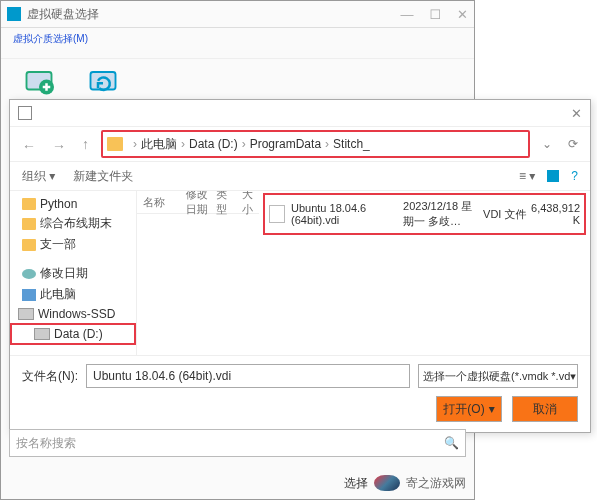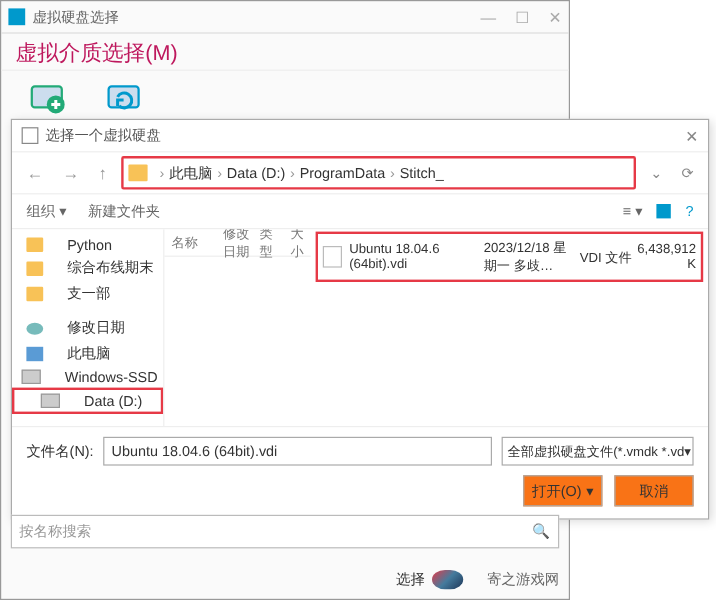--- a/index.html
+++ b/index.html
@@ -1,21 +1,21 @@
 <!DOCTYPE html>
 <html><head>
 <meta charset="utf-8">
 <style>
 html,body{margin:0;padding:0;font-family:"Microsoft YaHei",Arial,sans-serif;font-size:12px;color:#333;background:#fff}
 .outer-win{width:475px;height:500px;position:relative;border:1px solid #999;box-sizing:border-box;background:#fafafa}
 .ow-title{height:26px;display:flex;align-items:center;padding:0 6px;border-bottom:1px solid #ddd;color:#666}
 .ow-title .icn{width:14px;height:14px;background:#09c;margin-right:6px}
 .ow-wc{margin-left:auto;display:flex;gap:16px;color:#aaa;font-size:13px}
 .ow-wc span{cursor:pointer}
-.ow-menu{height:22px;padding:4px 12px;color:#be185d;font-size:18px;border-bottom:1px solid #eee}
+.ow-menu{height:22px;padding:4px 12px;color:#1d4ed8;font-size:10px;border-bottom:1px solid #eee}
 .ow-toolbar{display:flex;gap:24px;padding:8px 18px}
 .tb-btn{display:flex;flex-direction:column;align-items:center;color:#444;font-size:12px}
 .tb-btn svg{width:30px;height:30px}
 .tb-cap{margin-top:2px}
 .search-row{position:absolute;left:8px;right:8px;bottom:42px;height:26px;border:1px solid #bbb;display:flex;align-items:center;justify-content:space-between;padding:0 6px;background:#fff;color:#999}
 .status{position:absolute;left:14px;right:0;bottom:0;height:32px;display:flex;align-items:center;justify-content:flex-end;padding:0 8px;font-size:12px}
 .status .brand{color:#666}
 .swoosh{width:26px;height:16px;margin-left:6px;background:linear-gradient(135deg,#e63946 0%,#457b9d 50%,#1d3557 100%);border-radius:50%/60%}
 .dialog{position:absolute;left:8px;top:98px;width:580px;height:332px;background:#fff;border:1px solid #aaa;box-shadow:2px 2px 8px rgba(0,0,0,.15);display:flex;flex-direction:column}
 .dlg-title{height:26px;display:flex;align-items:center;padding:0 8px;color:#555;border-bottom:1px solid #eee}
@@ -26,21 +26,21 @@
 .crumb{flex:1;height:24px;display:flex;align-items:center;padding:0 4px;border:2px solid #e63946;border-radius:2px}
 .crumb .fold{width:16px;height:14px;background:#f8c257;border-radius:1px;margin-right:6px}
 .crumb .sep{color:#999;margin:0 4px}
 .nav-ic{color:#888;padding:0 4px;cursor:pointer}
 .search-box{width:120px;height:22px;border:1px solid #ccc;display:flex;align-items:center;padding:0 4px;color:#aaa;font-size:11px}
 .tool-row{height:28px;display:flex;align-items:center;padding:0 12px;border-bottom:1px solid #eee;gap:18px;color:#666}
 .tool-row .rt{margin-left:auto;display:flex;gap:12px;align-items:center}
 .rt .blk{width:12px;height:12px;background:#09c}
 .content{flex:1;display:flex;overflow:hidden}
 .tree{width:126px;border-right:1px solid #eee;overflow:hidden;padding:4px 0}
-.ti{display:flex;align-items:center;padding:2px 4px 2px 12px;gap:20px;white-space:nowrap;cursor:pointer}
+.ti{display:flex;align-items:center;padding:2px 4px 2px 12px;gap:4px;white-space:nowrap;cursor:pointer}
 .ti.sub{padding-left:8px}
 .ti .fold2{width:14px;height:12px;background:#f8c257;border-radius:1px;flex-shrink:0}
 .ti .drive{width:14px;height:10px;background:#ccc;border:1px solid #999;flex-shrink:0}
 .ti .cloud{width:14px;height:10px;background:#7bb;border-radius:50%;flex-shrink:0}
 .ti .pc{width:14px;height:12px;background:#5a9bd5;flex-shrink:0}
 .ti.sel{border:2px solid #e63946;padding-left:22px}
 .list{flex:1;display:flex;flex-direction:row}
 .list-head{display:flex;height:22px;align-items:center;padding:0 6px;color:#777;font-size:11px;border-bottom:1px solid #eee}
 .col-name{flex:1.4}
 .col-date{flex:1}
@@ -84,21 +84,20 @@
           <path d="M8 11a5 5 0 1 1 1 6" fill="none" stroke="#09c" stroke-width="2"></path>
           <path d="M8 17v-4h4" fill="none" stroke="#09c" stroke-width="2"></path>
         </svg>
       <span class="tb-cap">刷新(R)</span>
     </div>
   </div>
 
   <div class="dialog">
     <div class="dlg-title">
       <div class="cube"></div>
-      <span>选择一个虚拟硬盘</span>
       <span class="x">✕</span>
     </div>
     <div class="addr-row">
       <span class="nav-ar">←</span>
       <span class="nav-ar">→</span>
       <span class="nav-ar">↑</span>
       <div class="crumb">
         <div class="fold"></div>
         <span class="sep">›</span>
         <span>此电脑</span>
@@ -169,35 +168,35 @@
             <div class="col-type">VDI 文件</div>
             <div class="col-size">6,438,912 K</div>
           </div>
         </div>
       </div>
     </div>
     <div class="bottom-row">
       <span>文件名(N):</span>
       <div class="fn-input">Ubuntu 18.04.6 (64bit).vdi</div>
       <div class="filter">
-          <span>全部虚拟硬盘文件(*.vmdk *.vd</span>
+          <span>选择一个虚拟硬盘(*.vmdk *.vd</span>
           <span style="margin-left:auto">▾</span>
         </div>
     </div>
     <div class="btn-row">
       <div class="btn">
           <span>打开(O)</span> 
           <span style="margin-left:4px">▾</span>
         </div>
       <div class="btn">取消</div>
     </div>
   </div>
 
   <div class="search-row">
     <span>按名称搜索</span>
     <span>🔍</span>
   </div>
   <div class="status">
     <span>选择</span>
     <div class="swoosh"></div>
-    <span class="brand" style="margin-left:20px">寄之游戏网</span>
+    <span class="brand" style="margin-left:6px">寄之游戏网</span>
   </div>
 </div>
 
 </body></html>

